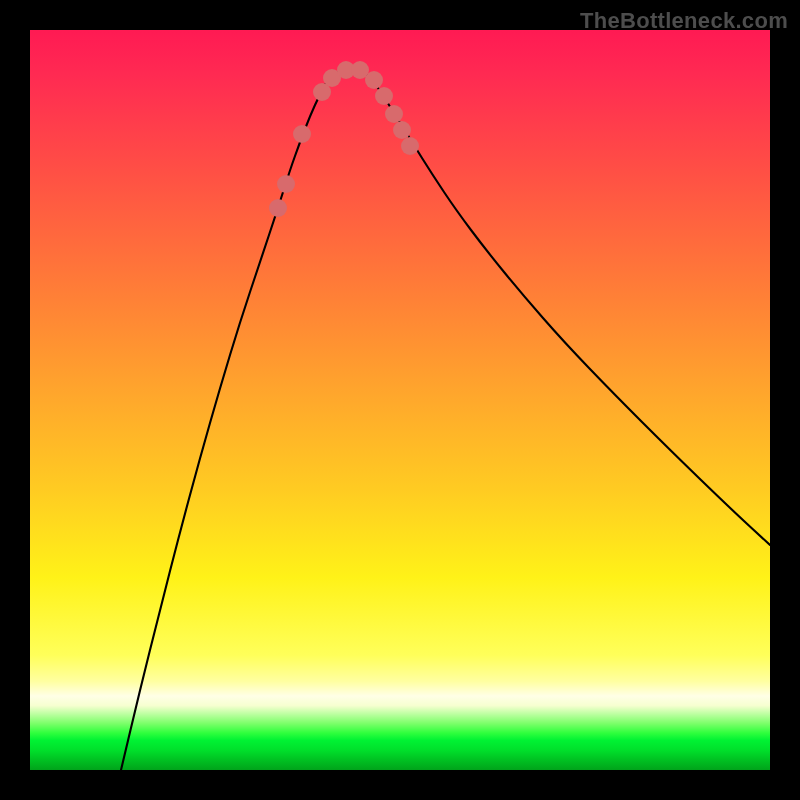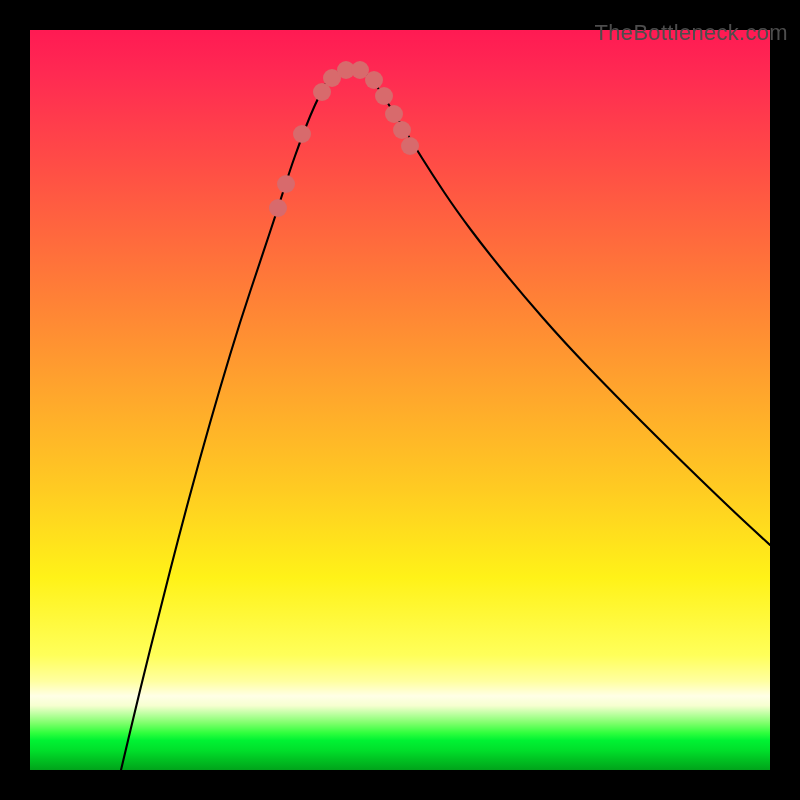--- a/index.html
+++ b/index.html
@@ -55,25 +55,25 @@
       #2fff3d 95.0%,
       #00f233 96.0%,
       #00e02b 97.3%,
       #00c222 98.6%,
       #00a31a 100%
     );
   }
 
   .watermark {
     position: absolute;
-    top: 20px;
+    top: 8px;
     right: 12px;
     color: #4d4d4d;
     font-size: 22px;
-    font-weight: 400;
+    font-weight: 700;
     letter-spacing: 0.3px;
     z-index: 20;
   }
 
   svg.curves {
     position: absolute;
     left: 0;
     top: 0;
     width: 100%;
     height: 100%;

